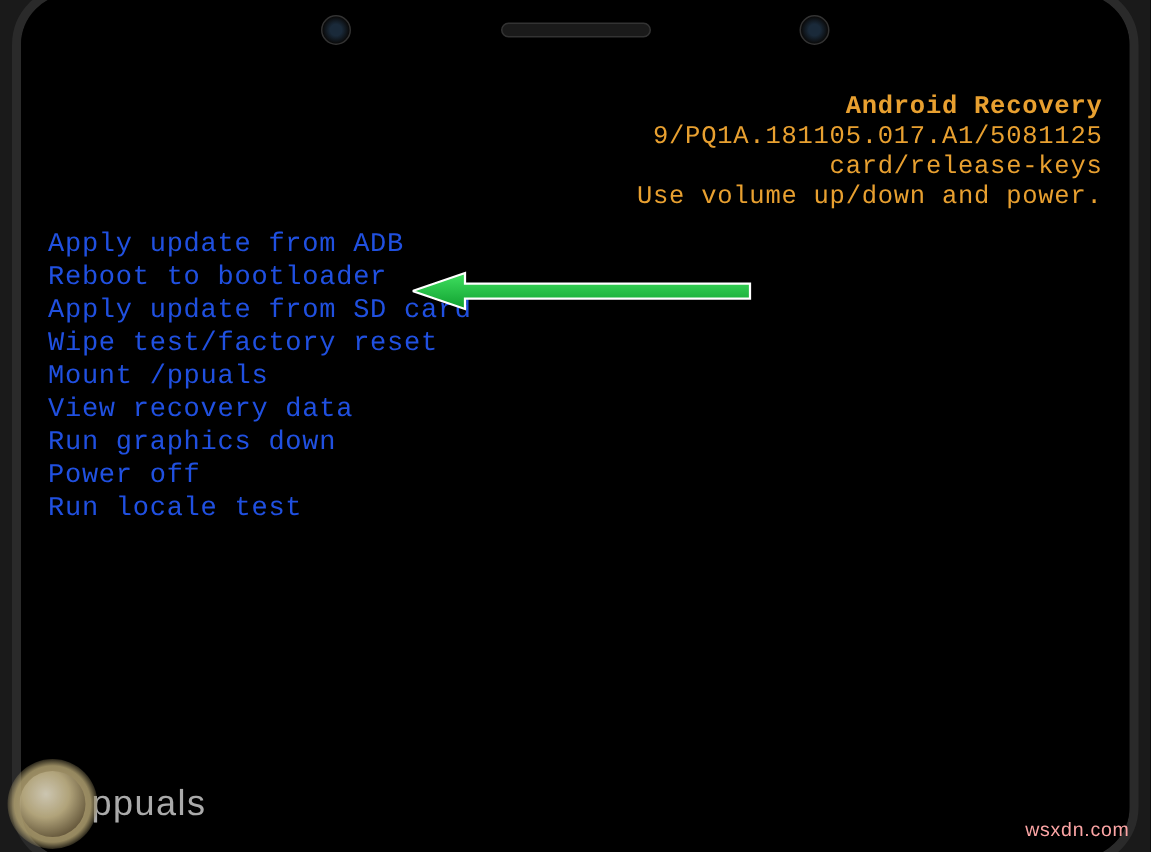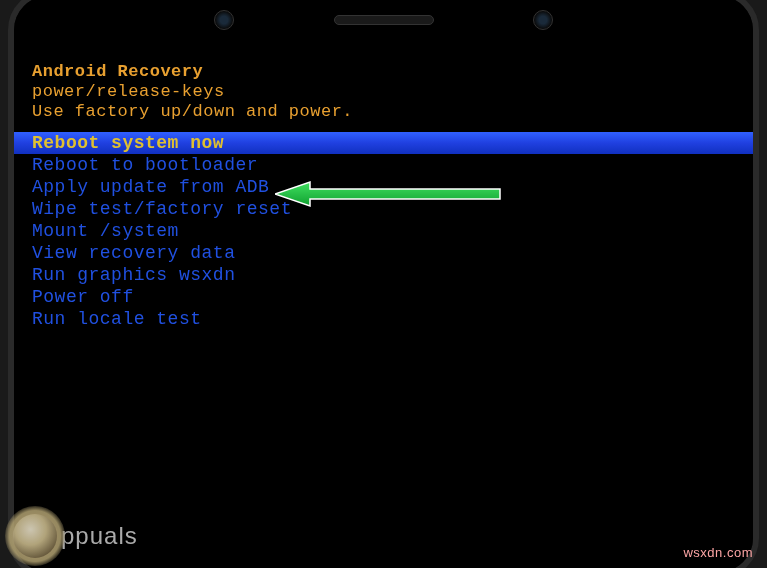--- a/index.html
+++ b/index.html
@@ -62,20 +62,21 @@
     .screen {
       background: #000;
       padding: 18px 18px;
       height: calc(100% - 48px);
     }
     .header-line {
       color: #e8a030;
       font-size: 17px;
       line-height: 20px;
       letter-spacing: 0.5px;
+      text-align: right;
     }
     .header-title {
       font-weight: bold;
     }
     .menu-container {
       margin-top: 10px;
     }
     .menu-item {
       color: #2050e0;
       font-size: 18px;
@@ -156,31 +157,32 @@
 <body>
 
 <div class="phone-frame">
   <div class="phone-top">
     <div class="camera-left"></div>
     <div class="speaker"></div>
     <div class="camera-right"></div>
   </div>
   <div class="screen">
     <div class="header-line header-title">Android Recovery</div>
-    <div class="header-line">power/release-keys</div>
-    <div class="header-line">Use factory up/down and power.</div>
+    <div class="header-line">9/PQ1A.181105.017.A1/5081125</div>
+    <div class="header-line">card/release-keys</div>
+    <div class="header-line">Use volume up/down and power.</div>
 
     <div class="menu-container">
-      <div class="menu-item selected">Reboot system now</div>
+      <div class="menu-item">Apply update from ADB</div>
       <div class="menu-item">Reboot to bootloader</div>
-      <div class="menu-item">Apply update from ADB</div>
+      <div class="menu-item">Apply update from SD card</div>
       <div class="menu-item">Wipe test/factory reset</div>
-      <div class="menu-item">Mount /system</div>
+      <div class="menu-item">Mount /ppuals</div>
       <div class="menu-item">View recovery data</div>
-      <div class="menu-item">Run graphics wsxdn</div>
+      <div class="menu-item">Run graphics down</div>
       <div class="menu-item">Power off</div>
       <div class="menu-item">Run locale test</div>
     </div>
   </div>
 </div>
 
 <div class="arrow-annotation">
   <svg viewBox="0 0 230 28">
     <defs>
       <linearGradient id="arrowGrad" x1="0%" y1="0%" x2="0%" y2="100%">

